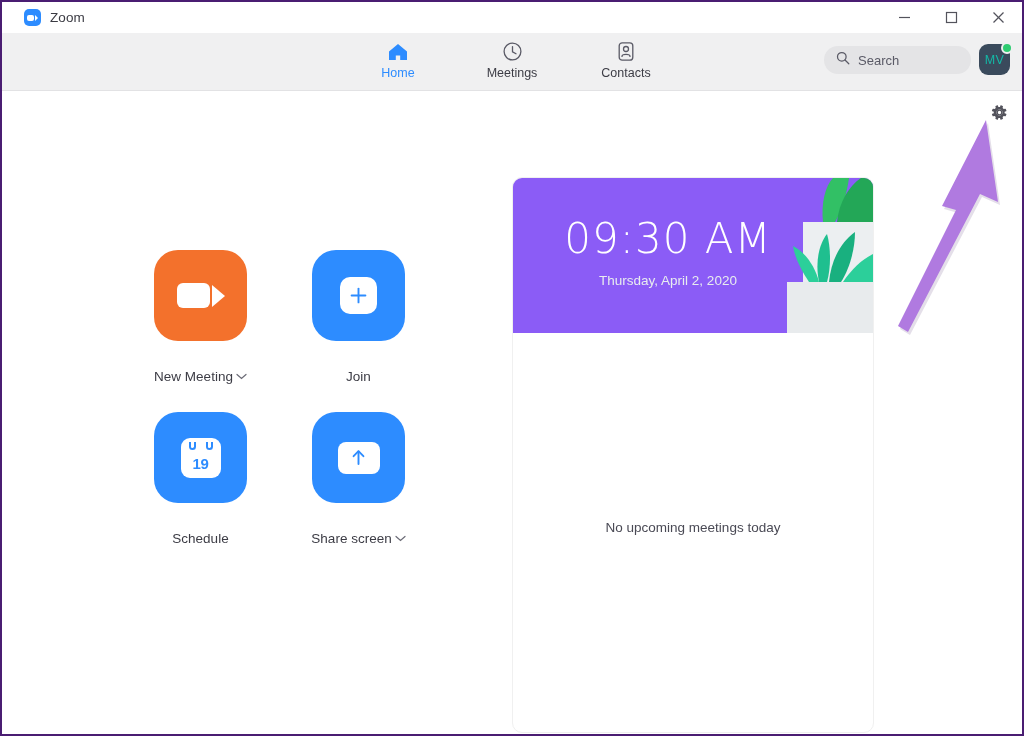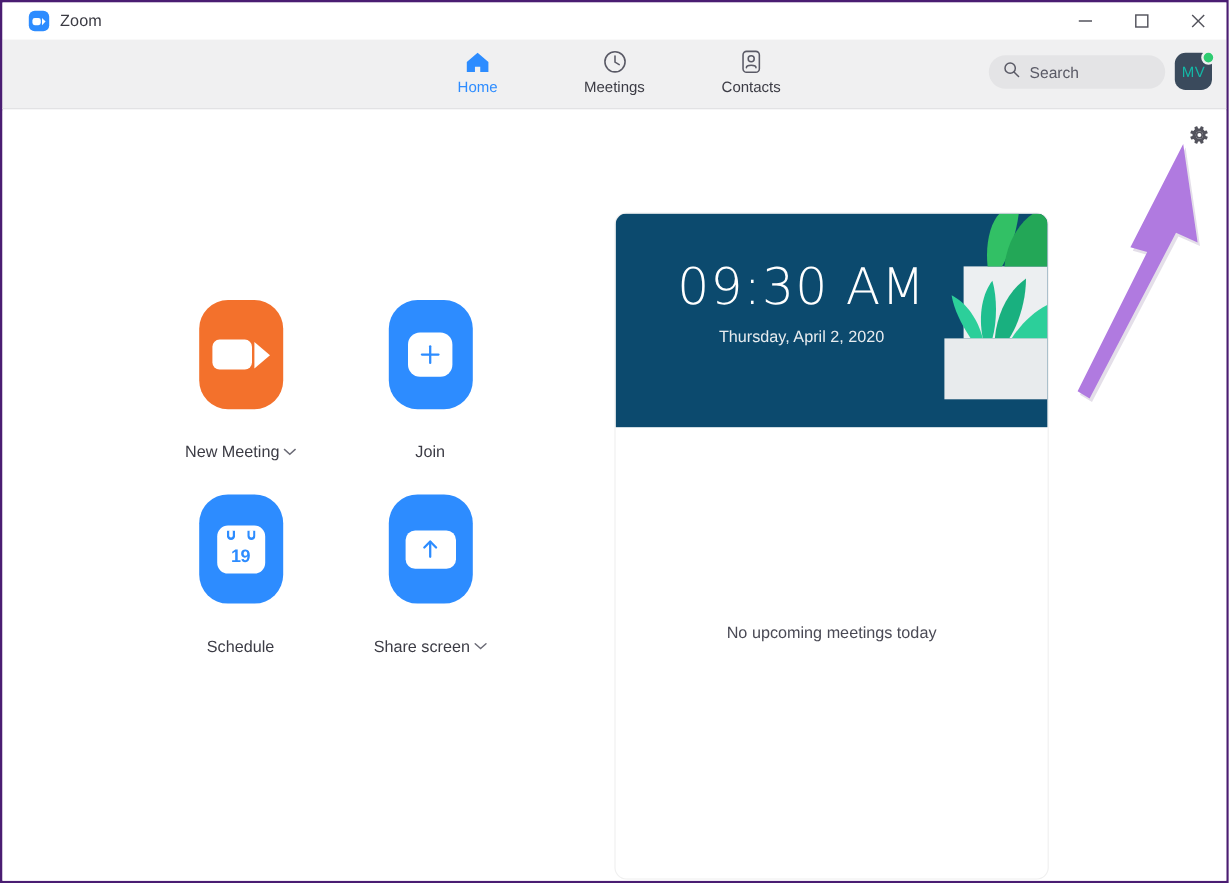--- a/index.html
+++ b/index.html
@@ -91,21 +91,21 @@
 
   
   .main { position: absolute; left: 0; top: 90px; width: 1020px; height: 642px; background: #ffffff; }
 
   
   .actions { position: absolute; left: 153px; top: 158px; width: 252px; }
   .action-row { display: flex; gap: 67px; }
   .action-row + .action-row { margin-top: 28px; }
   .action { width: 91px; display: flex; flex-direction: column; align-items: center; }
   .tile {
-    width: 70px; height: 91px; border-radius: 24px;
+    width: 93px; height: 91px; border-radius: 24px;
     display: flex; align-items: center; justify-content: center;
     cursor: pointer;
   }
   .tile.orange { background: #f3712c; }
   .tile.blue { background: #2d8cff; }
   .action-label {
     margin-top: 28px; font-size: 13.5px; color: #3c3c45;
     display: flex; align-items: center; gap: 3px; white-space: nowrap;
   }
   .chev { display: inline-flex; color: #6b6b76; }
@@ -142,22 +142,22 @@
   }
 
   
   .card {
     position: absolute; left: 510px; top: 85px;
     width: 362px; height: 556px;
     background: #ffffff; border: 1px solid #f0f0f0; border-radius: 10px;
     overflow: hidden;
   }
   .clock-head {
-    position: relative; width: 100%; height: 178px;
-    background: #0c4a6e; overflow: hidden;
+    position: relative; width: 100%; height: 155px;
+    background: #8b5cf6; overflow: hidden;
   }
   .clock-time {
     position: absolute; left: 0; right: 0; top: 36px;
     text-align: center; padding-right: 50px;
     font-size: 42px; color: #ffffff; font-weight: 300; letter-spacing: 1px;
     font-family: "DejaVu Sans", sans-serif;
   }
   .clock-date {
     position: absolute; left: 0; right: 0; top: 95px;
     text-align: center; padding-right: 50px;

